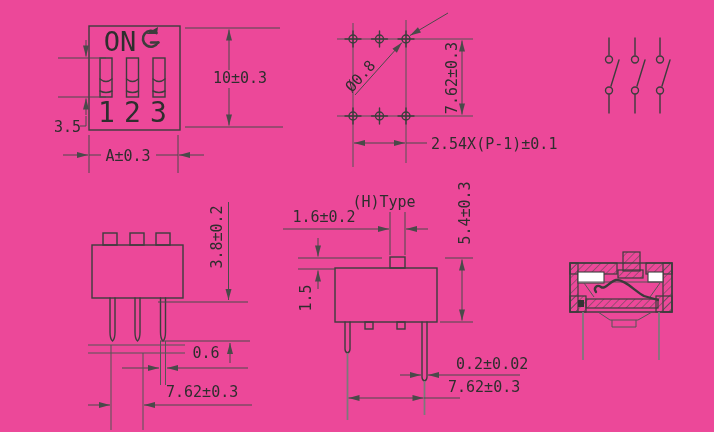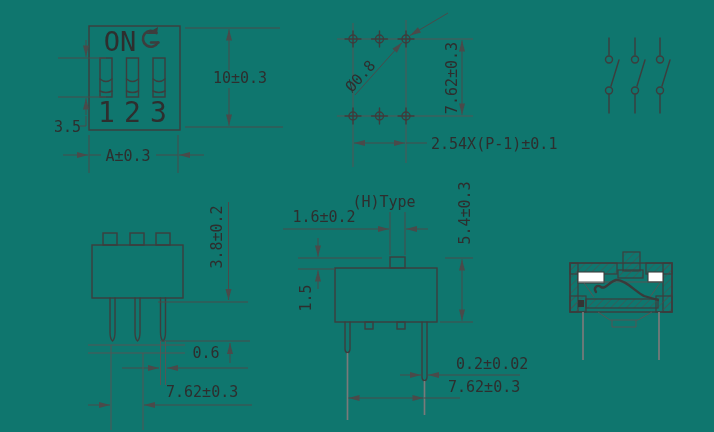--- a/index.html
+++ b/index.html
@@ -1,16 +1,16 @@
 <!DOCTYPE html>
 <html><head>
 <meta charset="utf-8">
 <style>
   html,body{margin:0;padding:0;background:#ffffff;}
-  #stage{position:relative;width:714px;height:432px;background:#0f766e;overflow:hidden;}
+  #stage{position:relative;width:714px;height:432px;background:#ec4899;overflow:hidden;}
   svg{display:block;}
   .ln{stroke:#3d3d3d;stroke-width:1.4;fill:none;stroke-linecap:round;}
   .thin{stroke:#555555;stroke-width:1;fill:none;}
   .dim{stroke:#4a4a4a;stroke-width:1;fill:none;}
   .lgt{stroke:#7a7a7a;stroke-width:1.7;fill:none;}
   .txt{font-family:"DejaVu Sans Mono",monospace;font-size:15px;fill:#2e2e2e;}
   .big{font-size:27px;}
   .dig{font-size:28px;}
   .hatchfill{fill:url(#hx);stroke:#3d3d3d;stroke-width:1.2;}
   .whitebox{fill:#ffffff;stroke:#3d3d3d;stroke-width:1.1;}

